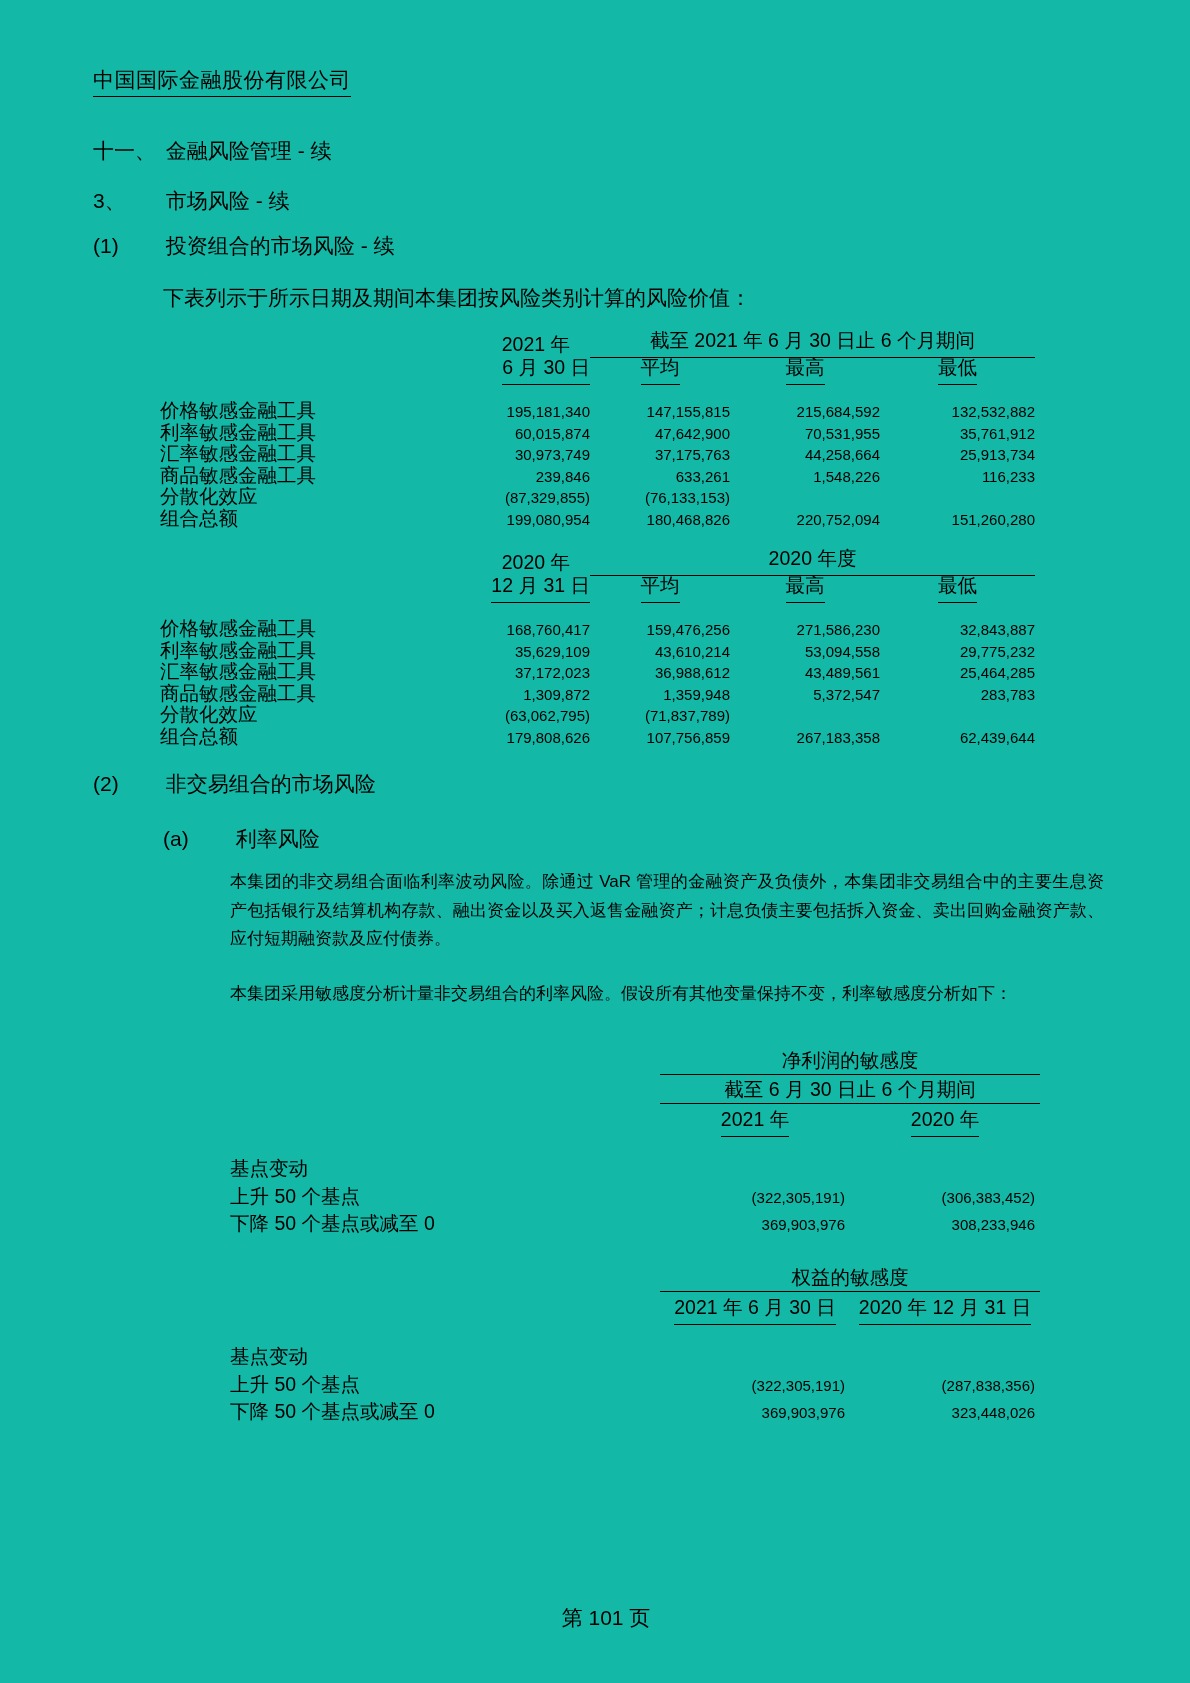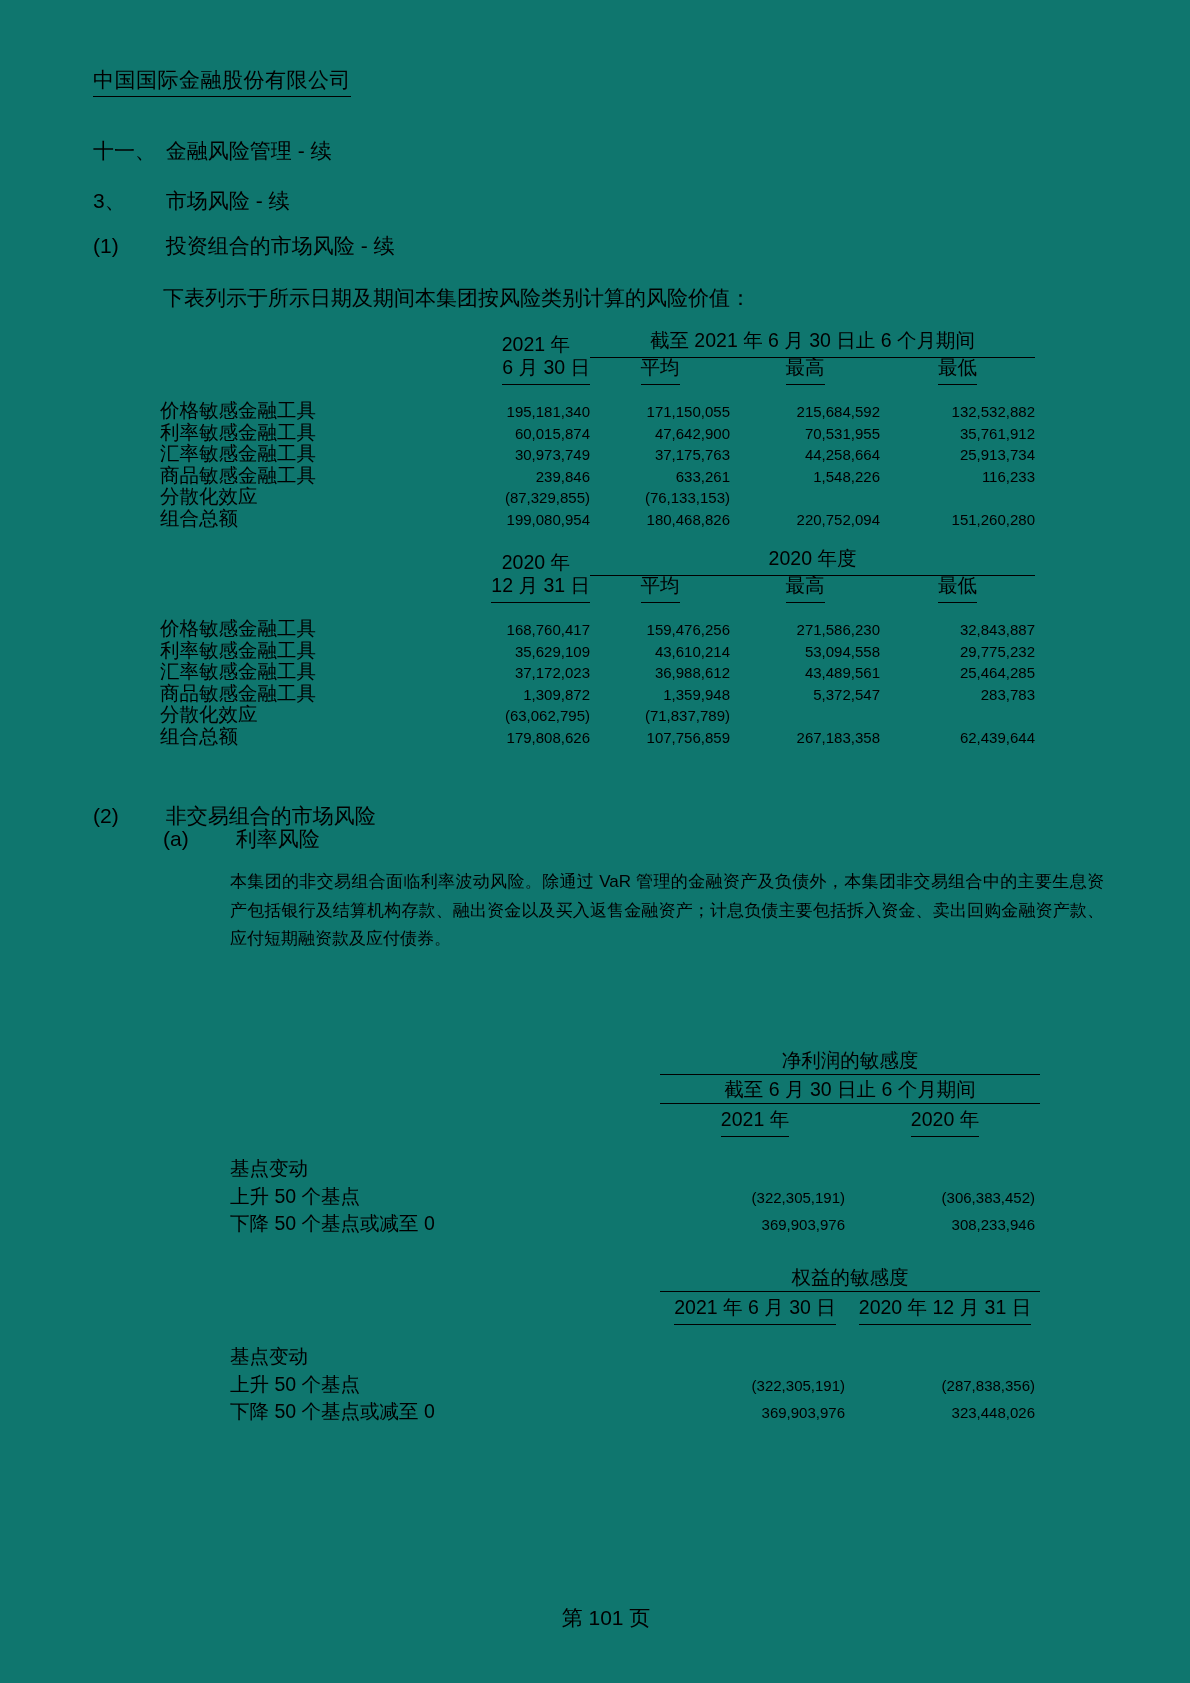--- a/index.html
+++ b/index.html
@@ -1,19 +1,19 @@
 <!DOCTYPE html>
 <html><head>
 <meta charset="utf-8">
 <style>
   * { margin:0; padding:0; box-sizing:border-box; }
   html,body { background:#ffffff; }
   .page {
     position:relative; width:1190px; height:1683px; margin:0 auto;
-    background:#0f766e; color:#000;
+    background:#14b8a6; color:#000;
     font-family:"Liberation Sans", sans-serif;
   }
   .abs { position:absolute; }
 
   .company {
     left:93px; top:66px; font-size:21px; letter-spacing:0.5px;
     border-bottom:1.5px solid #000; padding-bottom:2px;
   }
   .hrow { left:93px; font-size:21px; white-space:nowrap; }
   .hrow .hnum { display:inline-block; min-width:67px; }
@@ -86,21 +86,21 @@
       <div class="cell"></div>
       <div class="cell right"><span class="ul">6 月 30 日</span></div>
       <div class="cell center"><span class="ul">平均</span></div>
       <div class="cell center"><span class="ul">最高</span></div>
       <div class="cell center"><span class="ul">最低</span></div>
     </div>
     <div class="vrows">
         <div class="row">
           <div class="cell label">价格敏感金融工具</div>
           <div class="cell num">195,181,340</div>
-          <div class="cell num">171,150,055</div>
+          <div class="cell num">147,155,815</div>
           <div class="cell num">215,684,592</div>
           <div class="cell num">132,532,882</div>
         </div>
         <div class="row">
           <div class="cell label">利率敏感金融工具</div>
           <div class="cell num">60,015,874</div>
           <div class="cell num">47,642,900</div>
           <div class="cell num">70,531,955</div>
           <div class="cell num">35,761,912</div>
         </div>
@@ -187,31 +187,32 @@
         <div class="row">
           <div class="cell label">组合总额</div>
           <div class="cell num">179,808,626</div>
           <div class="cell num">107,756,859</div>
           <div class="cell num">267,183,358</div>
           <div class="cell num">62,439,644</div>
         </div>
       </div>
   </div>
 
-  <div class="abs hrow" style="top:802px">
+  <div class="abs hrow" style="top:770px">
     <span class="hnum">(2)</span>
     <span>非交易组合的市场风险</span>
   </div>
 
   <div class="abs hrow lvl2" style="top:825px">
     <span class="hnum">(a)</span>
     <span>利率风险</span>
   </div>
 
   <div class="abs para" style="top:868px">本集团的非交易组合面临利率波动风险。除通过 VaR 管理的金融资产及负债外，本集团非交易组合中的主要生息资产包括银行及结算机构存款、融出资金以及买入返售金融资产；计息负债主要包括拆入资金、卖出回购金融资产款、应付短期融资款及应付债券。</div>
+  <div class="abs para" style="top:980px">本集团采用敏感度分析计量非交易组合的利率风险。假设所有其他变量保持不变，利率敏感度分析如下：</div>
 
   <div class="abs stable" style="top:1043px">
     <div class="sgrid shead-title">
       <div class="cell"></div>
       <div class="cell span2">净利润的敏感度</div>
     </div>
     <div class="sgrid shead-period">
       <div class="cell"></div>
       <div class="cell span2">截至 6 月 30 日止 6 个月期间</div>
     </div>

